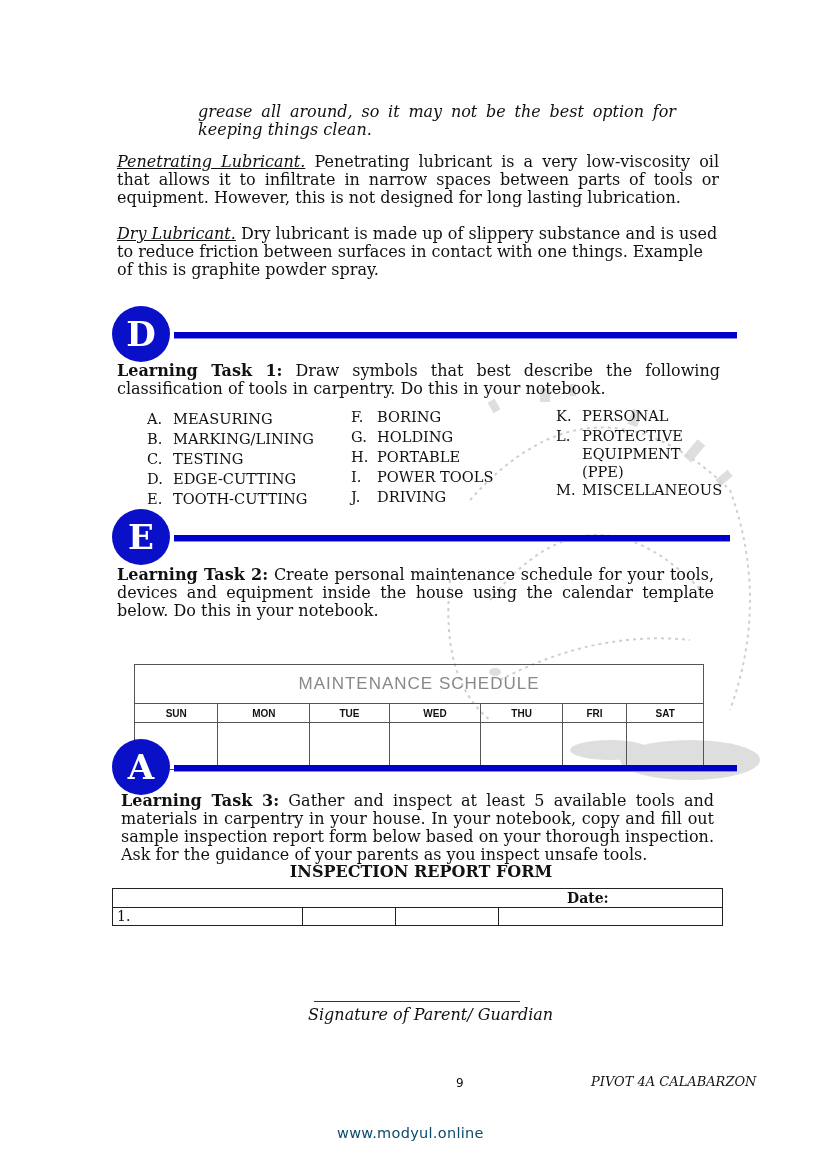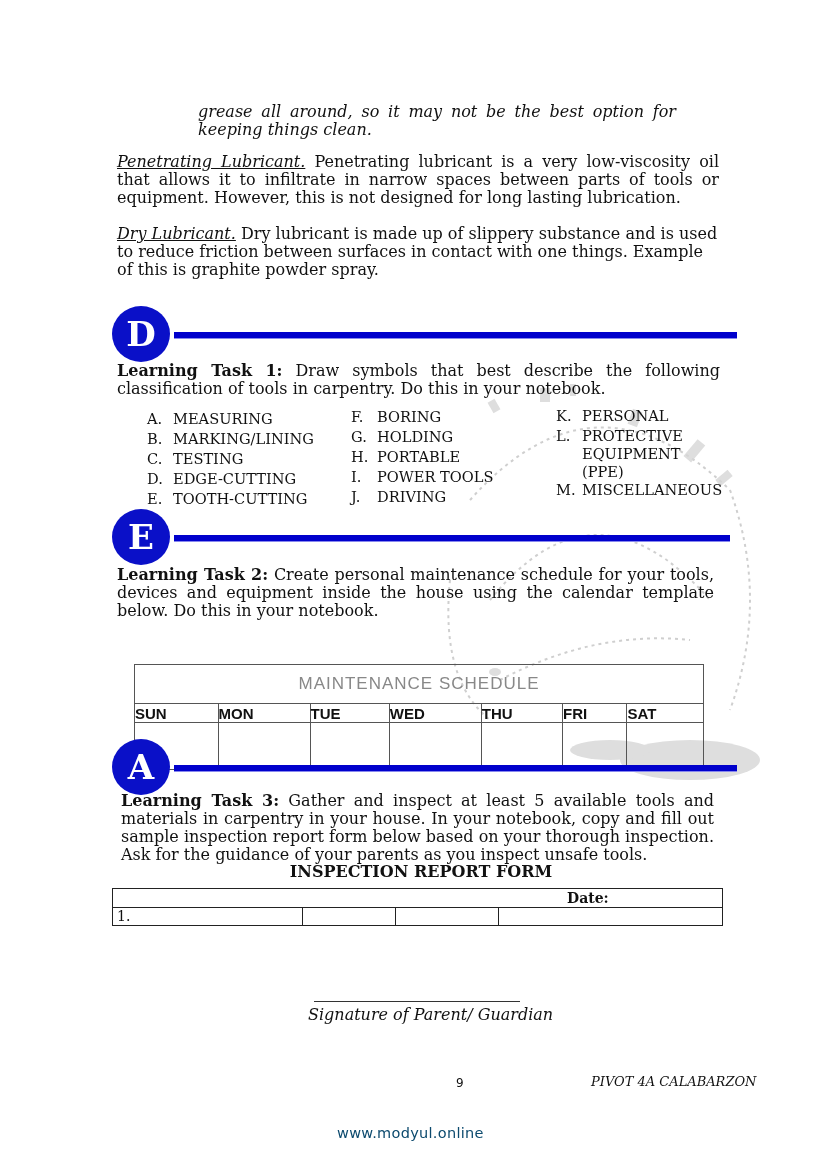--- a/index.html
+++ b/index.html
@@ -97,23 +97,24 @@
       height: 38px;
       text-align: center;
       font-family: "Liberation Sans", sans-serif;
       font-size: 17px;
       letter-spacing: 1px;
       color: #888;
       vertical-align: middle;
     }
     .sched .day {
       height: 18px;
+      text-align: center;
       font-family: "Liberation Sans", sans-serif;
       font-weight: bold;
-      font-size: 15px;
+      font-size: 10px;
       color: #111;
     }
     .sched .slot { height: 46px; }
 
     
     .insp {
       position: absolute;
       left: 112px;
       top: 888px;
       width: 611px;

